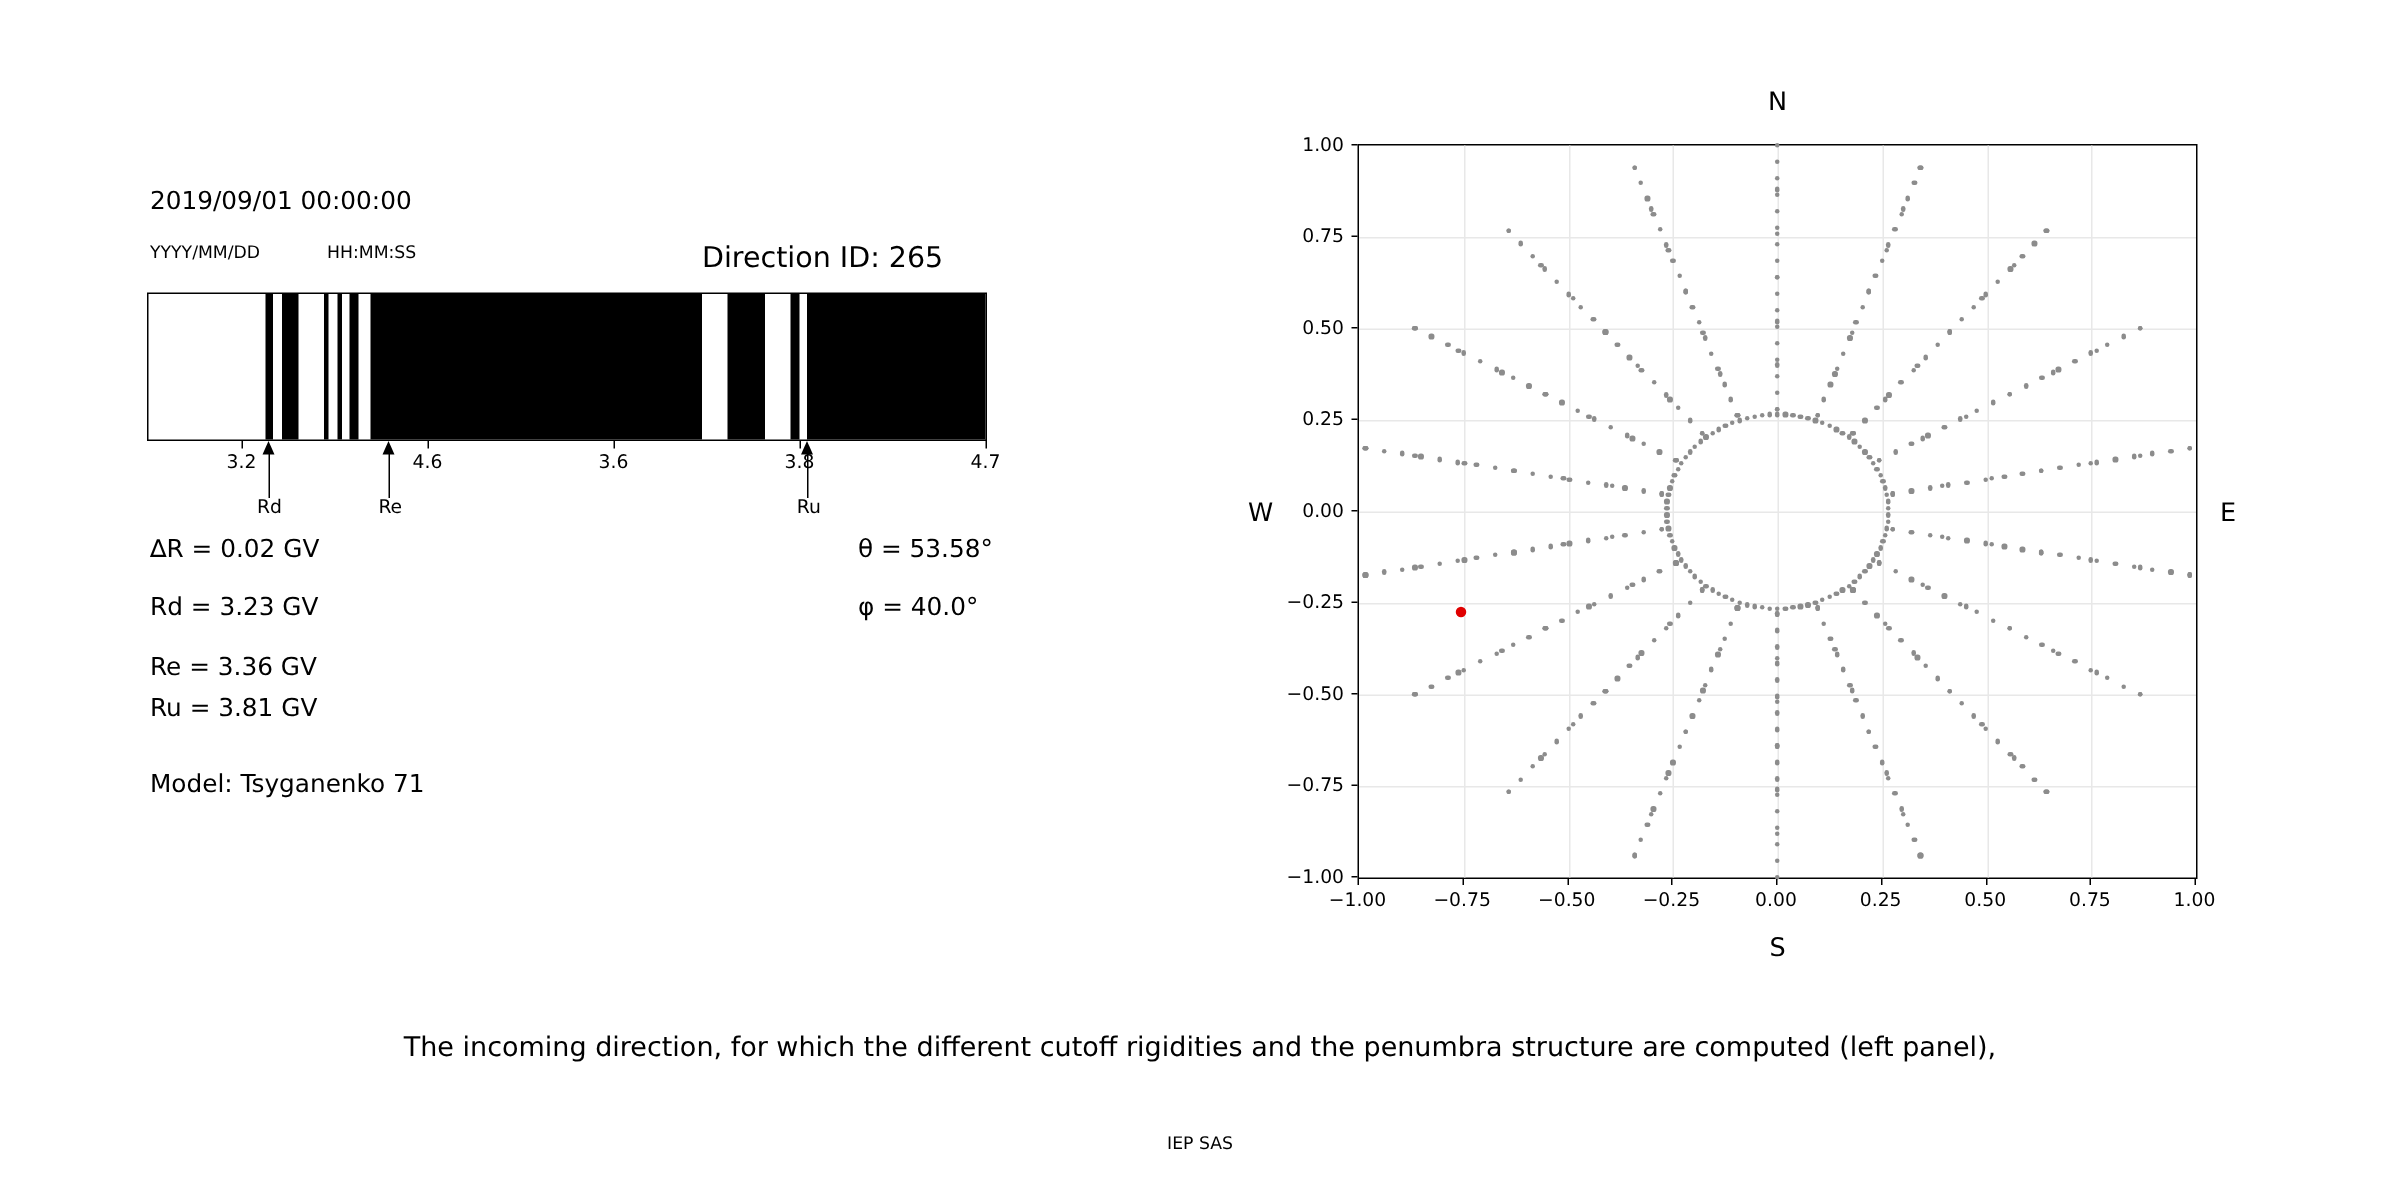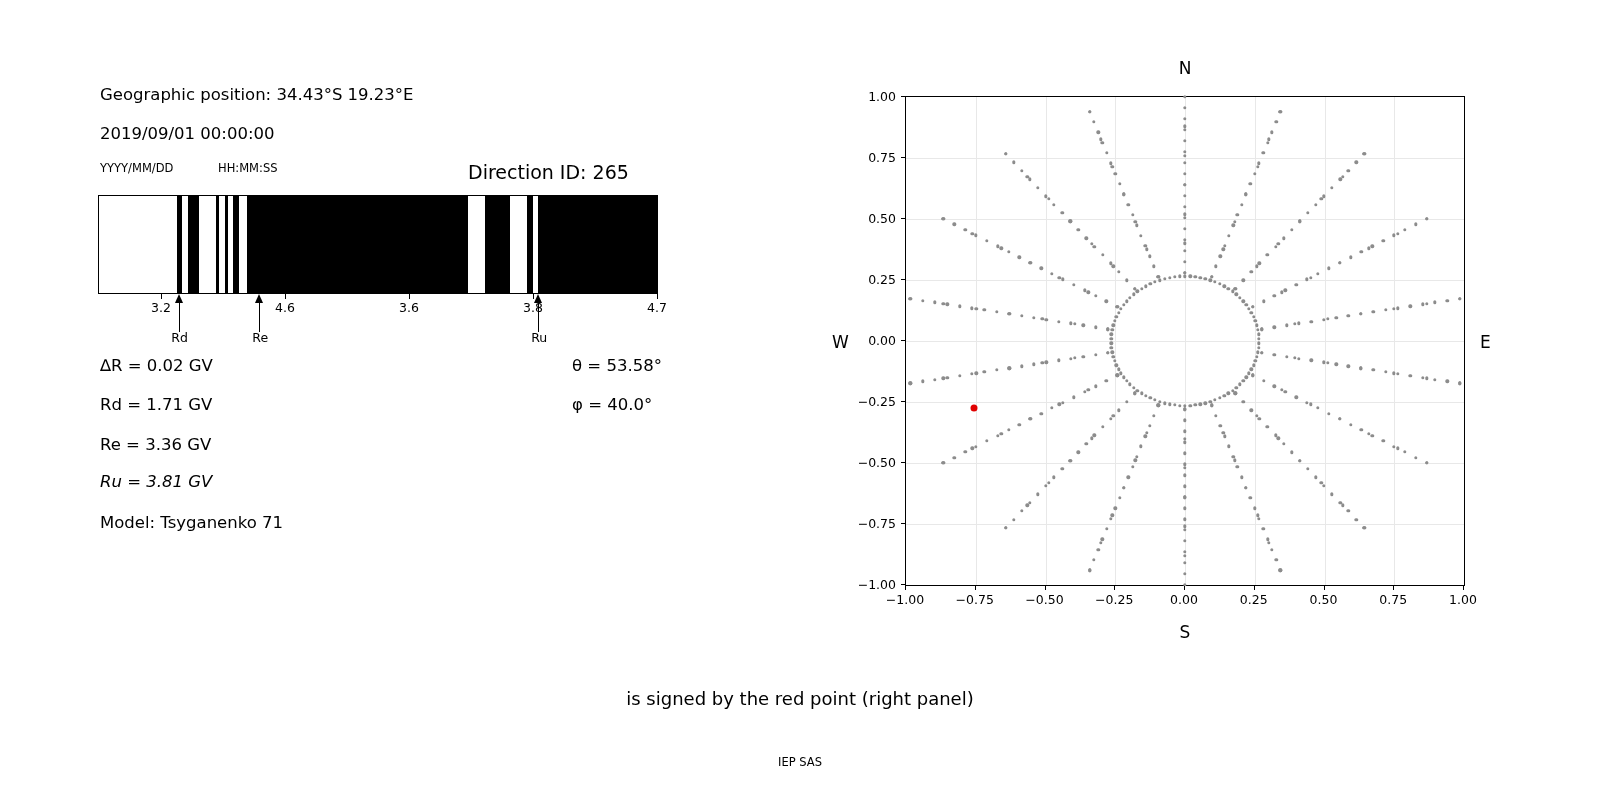--- a/index.html
+++ b/index.html
@@ -41,21 +41,21 @@
   .marker-arrow .shaft{position:absolute;left:5px;top:8px;width:1.2px;height:30px;background:#000;}
   .marker-arrow .head{position:absolute;left:1px;top:0;width:0;height:0;
     border-left:4.5px solid transparent;border-right:4.5px solid transparent;border-bottom:9px solid #000;}
   .marker-label{position:absolute;font-size:12.5px;transform:translateX(-50%);white-space:nowrap;}
 
   
   .val{font-size:16.5px;white-space:nowrap;}
   #v-dr{left:100px;top:356px;}
   #v-rd{left:100px;top:395px;}
   #v-re{left:100px;top:435px;}
-  #v-ru{left:100px;top:472px;font-style:italic;}
+  #v-ru{left:100px;top:462px;}
   #v-model{left:100px;top:513px;}
   #v-theta{left:572px;top:356px;}
   #v-phi{left:572px;top:395px;}
 
   
   #right-panel{left:800px;top:0;width:800px;height:800px;}
   #plot-frame{
     position:absolute;left:105px;top:96px;width:560px;height:490px;
     border:1px solid #000;box-sizing:border-box;background:#fff;
   }
@@ -85,21 +85,20 @@
   }
   #footer{
     position:absolute;left:0;top:755px;width:1600px;text-align:center;font-size:11.5px;
   }
 </style>
 </head>
 <body>
 
 <div class="abs" id="left-panel">
 
-  <div class="abs info-line" id="geo-position">Geographic position: 34.43°S 19.23°E</div>
   <div class="abs info-line" id="datetime">2019/09/01 00:00:00</div>
   <div class="abs" id="date-format-label">YYYY/MM/DD</div>
   <div class="abs" id="time-format-label">HH:MM:SS</div>
   <div class="abs" id="direction-id">Direction ID: 265</div>
 
   <div class="abs" id="penumbra-wrap">
     <div id="penumbra-box">
         <div class="band" style="left: 77.81px; width: 5.58px;"></div>
         <div class="band" style="left: 88.97px; width: 11.16px;"></div>
         <div class="band" style="left: 116.87px; width: 3.1px;"></div>
@@ -119,21 +118,21 @@
       <div class="ptick-label" style="left: 187px;">4.6</div>
       <div class="ptick" style="left: 311px;"></div>
       <div class="ptick-label" style="left: 311px;">3.6</div>
       <div class="ptick" style="left: 435px;"></div>
       <div class="ptick-label" style="left: 435px;">3.8</div>
       <div class="ptick" style="left: 559px;"></div>
       <div class="ptick-label" style="left: 559px;">4.7</div>
     </div>
 
   <div class="abs val" id="v-dr">∆R = 0.02 GV</div>
-  <div class="abs val" id="v-rd">Rd = 1.71 GV</div>
+  <div class="abs val" id="v-rd">Rd = 3.23 GV</div>
   <div class="abs val" id="v-re">Re = 3.36 GV</div>
   <div class="abs val" id="v-ru">Ru = 3.81 GV</div>
   <div class="abs val" id="v-model">Model: Tsyganenko 71</div>
   <div class="abs val" id="v-theta">θ = 53.58°</div>
   <div class="abs val" id="v-phi">φ = 40.0°</div>
 <div class="marker-arrow" style="left: 173.6px; top: 294px;">
       <div class="head"></div>
       <div class="shaft"></div>
     </div>
     <div class="marker-label" style="left: 179.6px; top: 330px;">Rd</div>
@@ -723,15 +722,15 @@
     <div class="ylab" style="left: 52px; width: 44px; top: 279px;">0.25</div>
     <div class="ax-tick y" style="left: 101px; top: 218px;"></div>
     <div class="ylab" style="left: 52px; width: 44px; top: 218px;">0.50</div>
     <div class="ax-tick y" style="left: 101px; top: 157px;"></div>
     <div class="ylab" style="left: 52px; width: 44px; top: 157px;">0.75</div>
     <div class="ax-tick y" style="left: 101px; top: 96px;"></div>
     <div class="ylab" style="left: 52px; width: 44px; top: 96px;">1.00</div>
   </div>
 
 <div id="caption">
-  <div>is signed by the red point (right panel)</div>
+  <div>The incoming direction, for which the different cutoff rigidities and the penumbra structure are computed (left panel),</div>
 </div>
 <div id="footer">IEP SAS</div>
 
 </body></html>

